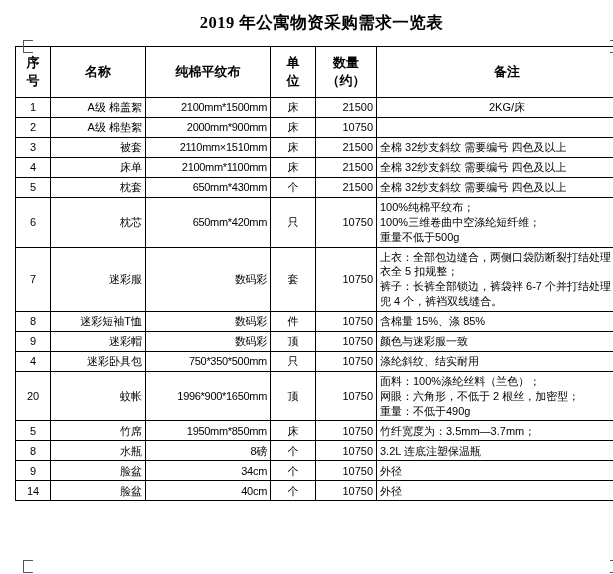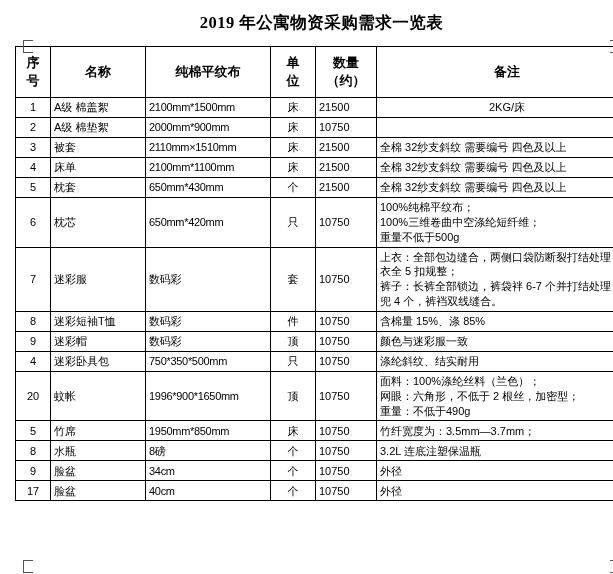--- a/index.html
+++ b/index.html
@@ -46,24 +46,24 @@
     line-height: 1.35;
   }
   table.grid th {
     font-weight: bold;
     text-align: center;
     font-size: 13px;
     font-family: "Liberation Serif", serif;
     height: 46px;
   }
   .c-idx { width: 28px; text-align: center; }
-  .c-name { width: 88px; text-align: left; }
-  .c-spec { width: 118px; text-align: left; }
+  .c-name { width: 88px; text-align: right; }
+  .c-spec { width: 118px; text-align: right; }
   .c-unit { width: 38px; text-align: center; }
-  .c-qty  { width: 54px; text-align: left; }
+  .c-qty  { width: 54px; text-align: right; }
   .c-note { width: 254px; text-align: left; padding-left: 5px; }
   .note-center { text-align: center; }
   td.c-name { font-size: 12px; font-family: "Liberation Serif", serif; }
   td.c-idx  { font-size: 11px; }
   td.c-spec { font-size: 11px; font-family: "Liberation Mono", monospace; letter-spacing: -0.3px;}
   td.c-unit { font-size: 12px; font-family: "Liberation Serif", serif; }
   td.c-qty  { font-size: 11px; }
   td.c-note { font-size: 11.5px; font-family: "Liberation Serif", serif; }
   .th-2line { line-height: 1.15; }
   .row-h1 { height: 20px; }
@@ -233,21 +233,21 @@
         </tr>
         <tr class="row-h1">
           <td class="c-idx">9</td>
           <td class="c-name">脸盆</td>
           <td class="c-spec">34cm</td>
           <td class="c-unit">个</td>
           <td class="c-qty">10750</td>
           <td class="c-note">外径</td>
         </tr>
         <tr class="row-h1">
-          <td class="c-idx">17</td>
+          <td class="c-idx">14</td>
           <td class="c-name">脸盆</td>
           <td class="c-spec">40cm</td>
           <td class="c-unit">个</td>
           <td class="c-qty">10750</td>
           <td class="c-note">外径</td>
         </tr>
       </tbody>
   </table>
 </div>
 

